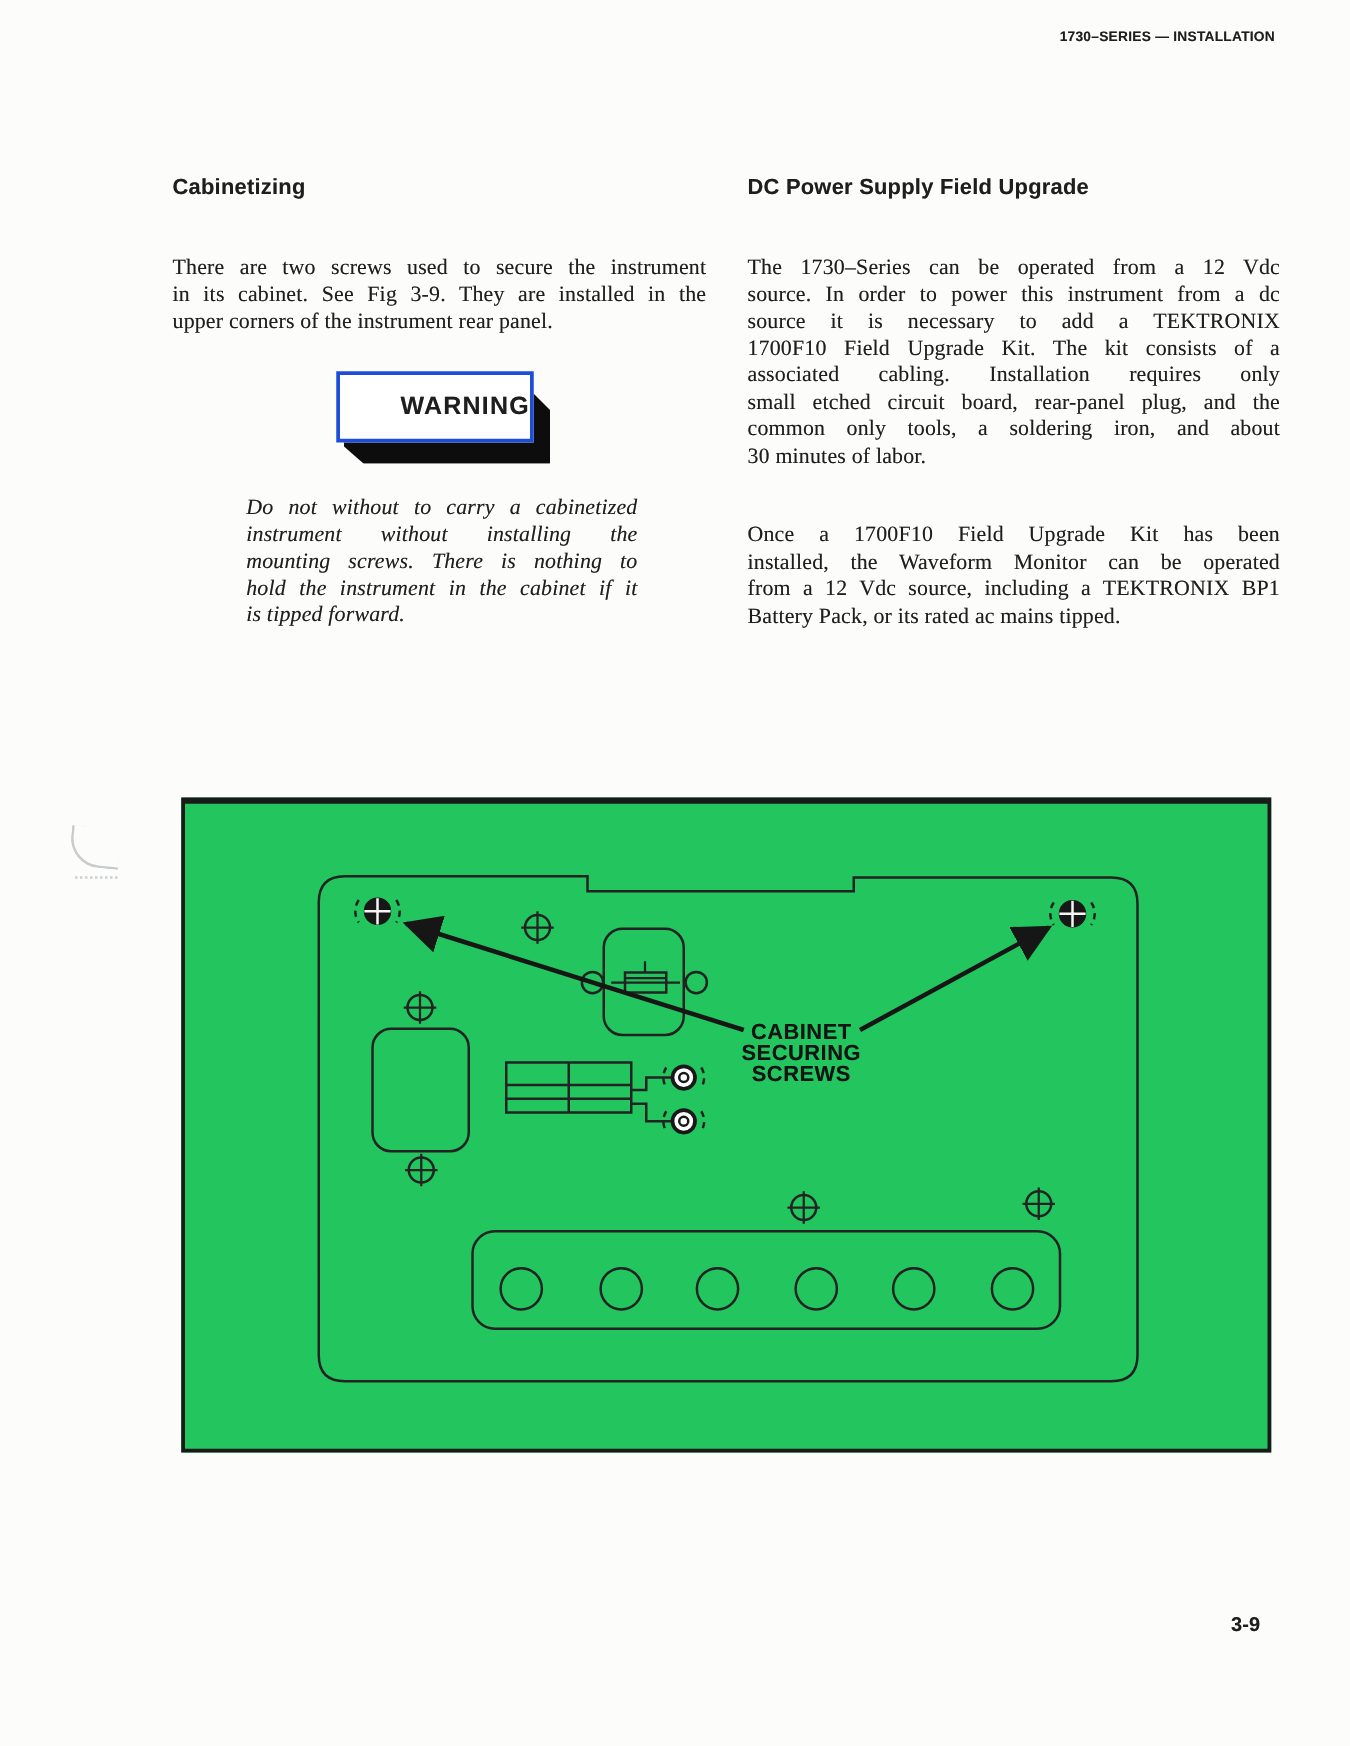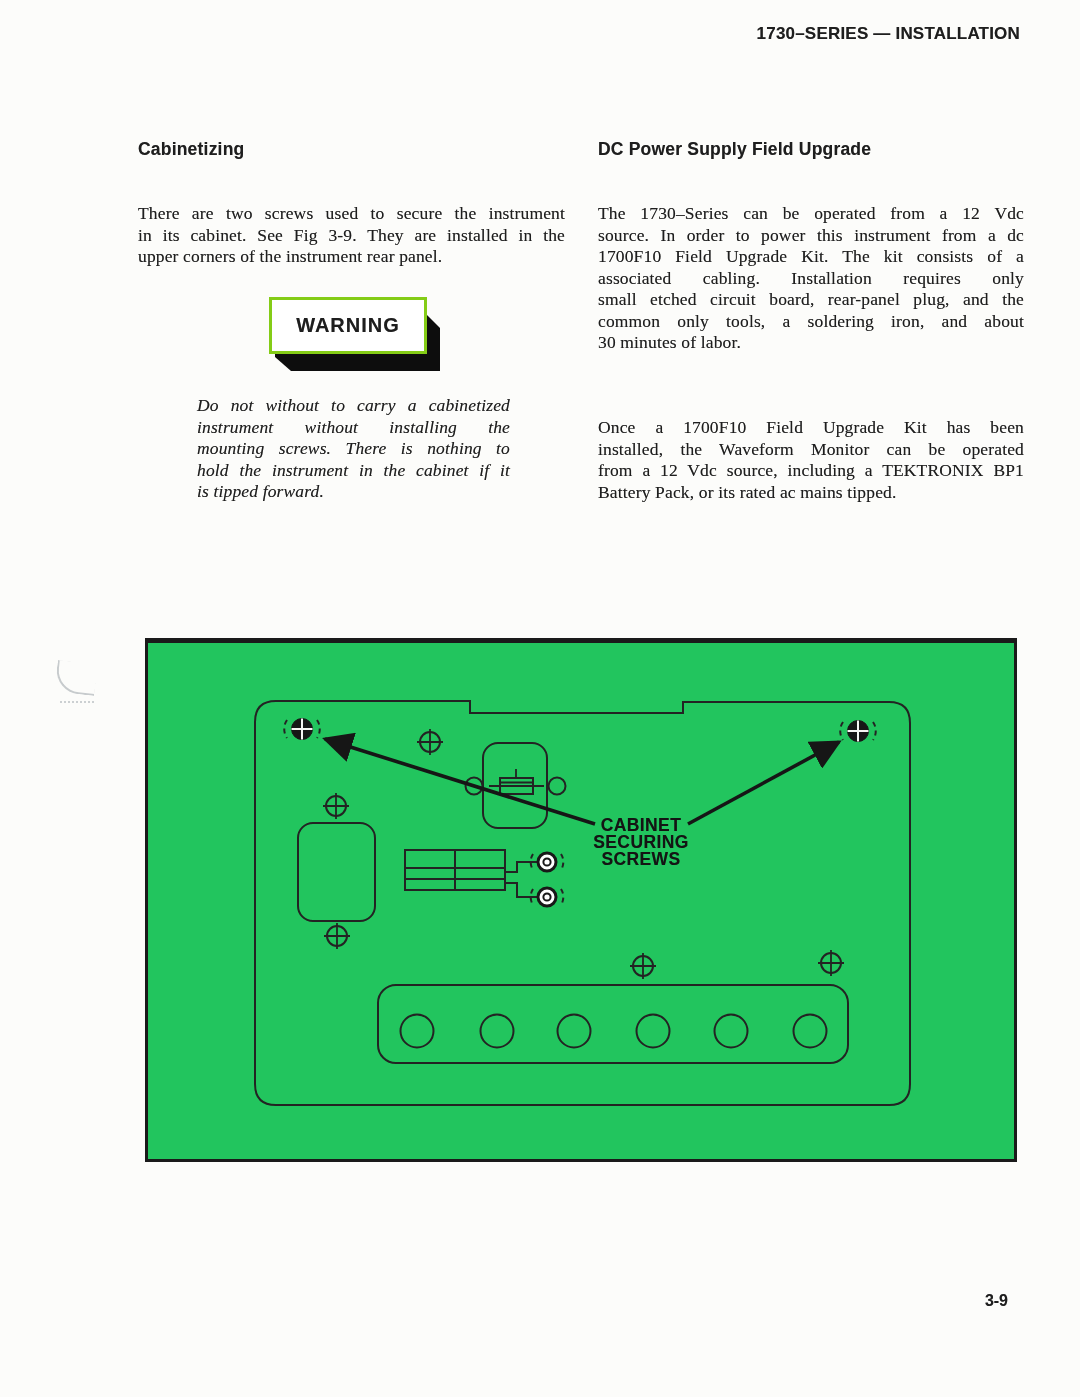--- a/index.html
+++ b/index.html
@@ -5,41 +5,41 @@
   html,body { margin:0; padding:0; background:#e8e8e8; }
   .page {
     position:relative; width:1080px; height:1397px; margin:0 auto;
     background:#fcfcfa; color:#1e1e1e; overflow:hidden;
     font-family:"Liberation Serif", serif;
     text-shadow:0 0 .4px rgba(20,20,20,.45);
   }
   .abs { position:absolute; }
   .sans { font-family:"Liberation Sans", sans-serif; }
 
-  .hdr { top:24px; right:60px; font-weight:bold; font-size:17px; letter-spacing:.2px; }
+  .hdr { top:24px; right:60px; font-weight:bold; font-size:11px; letter-spacing:.2px; }
 
   .colhead { font-weight:bold; font-size:17.5px; letter-spacing:.2px; }
   .para { font-size:17.5px; line-height:21.5px; letter-spacing:.15px; }
   .jline { text-align:justify; text-align-last:justify; }
   .lline { text-align:left; }
 
   .left-head  { left:138px; top:139px; }
   .left-para  { left:138px; top:203px; width:427px; }
   .right-head { left:598px; top:139px; }
   .right-para1{ left:598px; top:203px; width:426px; }
   .right-para2{ left:598px; top:417px; width:426px; }
 
   .warn-wrap { left:269px; top:297px; width:158px; height:57px; }
   .warn-shadow {
     position:absolute; left:6px; top:13px; width:165px; height:61px; background:#0d0d0d;
     clip-path:polygon(0 0, calc(100% - 18px) 0, 100% 18px, 100% 100%, 16px 100%, 0 calc(100% - 14px));
   }
   .warn-box {
-    position:absolute; inset:0; background:#fff; border:3px solid #84cc16;
-    display:flex; align-items:center; justify-content:center;
+    position:absolute; inset:0; background:#fff; border:3px solid #1d4ed8;
+    display:flex; align-items:center; justify-content:flex-end;
   }
   .warn-text { font-family:"Liberation Sans",sans-serif; font-weight:bold; font-size:20px; letter-spacing:1px; }
 
   .caution { left:197px; top:395px; width:313px; font-style:italic; }
 
   .figure-frame {
     left:145px; top:638px; width:872px; height:524px;
     border:3px solid #1a1a1a; border-top-width:5px; box-sizing:border-box; background:#22c55e;
   }
   .figure-frame svg { position:absolute; left:-3px; top:-5px; }
@@ -84,20 +84,21 @@
     <div class="jline">mounting screws. There is nothing to</div>
     <div class="jline">hold the instrument in the cabinet if it</div>
     <div class="lline">is tipped forward.</div>
   </div>
 
   <div class="abs colhead sans right-head">DC Power Supply Field Upgrade</div>
 
   <div class="abs para right-para1">
     <div class="jline">The 1730–Series can be operated from a 12 Vdc</div>
     <div class="jline">source. In order to power this instrument from a dc</div>
+    <div class="jline">source it is necessary to add a TEKTRONIX</div>
     <div class="jline">1700F10 Field Upgrade Kit. The kit consists of a</div>
     <div class="jline">associated cabling. Installation requires only</div>
     <div class="jline">small etched circuit board, rear-panel plug, and the</div>
     <div class="jline">common only tools, a soldering iron, and about</div>
     <div class="lline">30 minutes of labor.</div>
   </div>
 
   <div class="abs para right-para2">
     <div class="jline">Once a 1700F10 Field Upgrade Kit has been</div>
     <div class="jline">installed, the Waveform Monitor can be operated</div>

